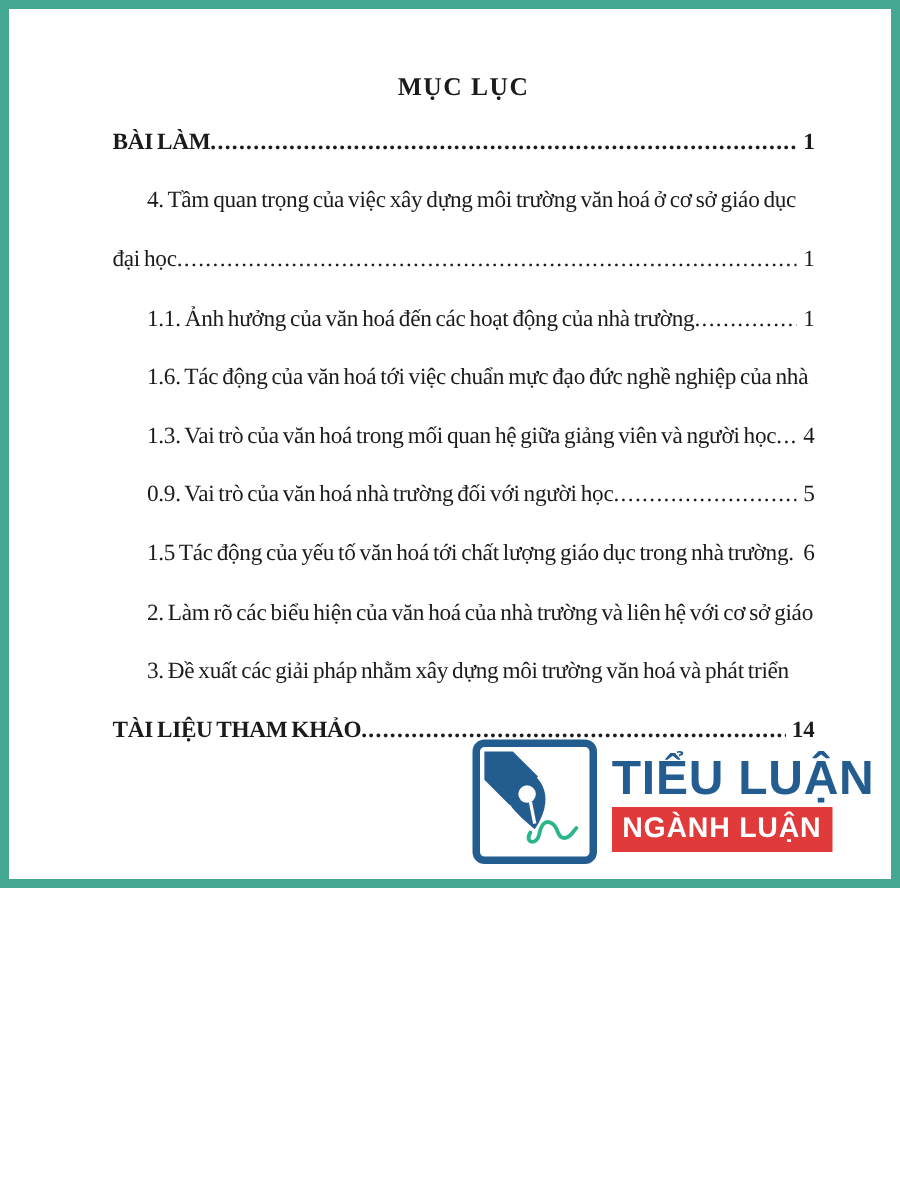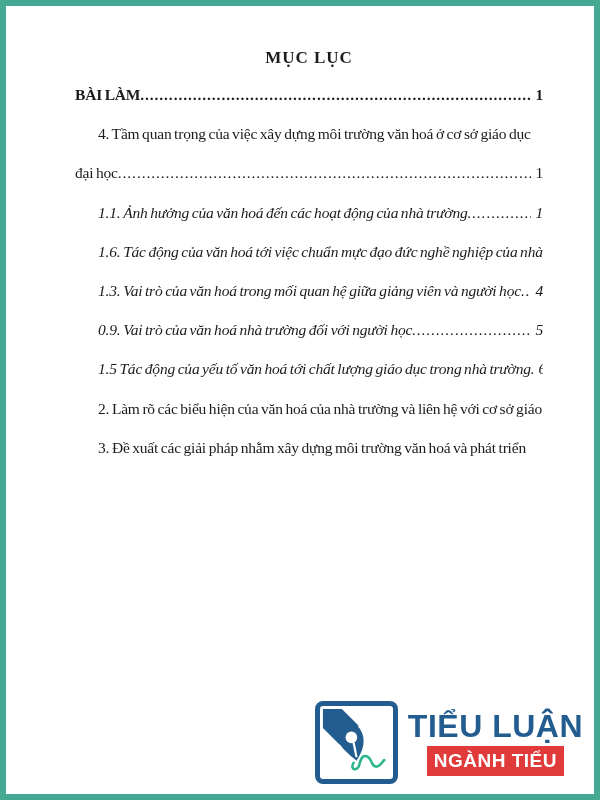--- a/index.html
+++ b/index.html
@@ -6,21 +6,21 @@
     --border-teal:#45a893;
     --logo-blue:#235d90;
     --logo-red:#e03a3a;
     --logo-green:#2bb58a;
     --text:#1b1b1b;
   }
   *{margin:0;padding:0;box-sizing:border-box;}
   html,body{width:600px;height:800px;background:#fff;}
   .page{
     position:relative;
-    width:600px;height:800px;
+    width:600px;height:592px;
     border:6px solid var(--border-teal);
     background:#fff;
     overflow:hidden;
     font-family:"Liberation Serif", serif;
     color:var(--text);
   }
   .doc-title{
     margin-top:42px;
     padding:0 51px 0 69px;
     text-align:center;
@@ -40,21 +40,21 @@
     align-items:baseline;
     height:23.2px;
     line-height:23.2px;
     overflow:hidden;
     white-space:nowrap;
     margin-top:16px;
   }
   .toc-line .t{flex:0 0 auto;}
   .toc-line.indent{padding-left:23px;}
   .toc-line.bold{font-weight:bold;}
-  .toc-line.italic{font-style:italic;}
+  .toc-line.italic{}
   .leader{
     flex:1 1 auto;
     min-width:0;
     overflow:hidden;
     white-space:nowrap;
   }
   .leader.dots::after{
     content:"..................................................................................................................................................................";
     letter-spacing:0.9px;
   }
@@ -73,21 +73,21 @@
     width:83px;height:83px;
     border:5px solid var(--logo-blue);
     border-radius:8px;
     background:#fff;
     flex:0 0 auto;
   }
   .logo-icon svg{width:100%;height:100%;display:block;}
   .logo-text{
     display:flex;
     flex-direction:column;
-    align-items:center;
+    align-items:flex-start;
     font-family:"Liberation Sans", sans-serif;
   }
   .logo-title{
     font-size:32px;
     line-height:1.12;
     font-weight:bold;
     color:var(--logo-blue);
     letter-spacing:0.5px;
     white-space:nowrap;
   }
@@ -154,36 +154,41 @@
       <div class="toc-line indent">
     <span class="t">2. Làm rõ các biểu hiện của văn hoá của nhà trường và liên hệ với cơ sở giáo</span>
     <span class="leader"></span>
     <span class="pg"></span>
   </div>
       <div class="toc-line indent">
     <span class="t">3. Đề xuất các giải pháp nhằm xây dựng môi trường văn hoá và phát triển</span>
     <span class="leader"></span>
     <span class="pg"></span>
   </div>
+      <div class="toc-line bold">
+    <span class="t">TÀI LIỆU THAM KHẢO</span>
+    <span class="leader dots"></span>
+    <span class="pg">14</span>
+  </div>
     </div>
 
   <div class="logo">
     <div class="logo-icon">
       <svg viewBox="0 0 100 100" aria-hidden="true">
 
         <polygon points="4,4 30,4 53,27 27,53 4,30" fill="var(--logo-blue)"></polygon>
 
         <path d="M26,50 L50,26 C63,38 63,56 50,75 C38,65 30,58 26,50 Z" fill="var(--logo-blue)"></path>
 
         <circle cx="43" cy="43" r="8" fill="#ffffff"></circle>
 
         <line x1="46" y1="50" x2="50" y2="70" stroke="#ffffff" stroke-width="3"></line>
 
         <path d="M46,78 C40,88 52,90 54,80 C56,70 60,66 66,70 C72,74 70,82 76,83 C82,84 85,77 88,74" fill="none" stroke="var(--logo-green)" stroke-width="3.5" stroke-linecap="round"></path>
       </svg>
     </div>
     <div class="logo-text">
       <div class="logo-title">TIỂU LUẬN</div>
-      <div class="logo-subtitle">NGÀNH TIỂU</div>
+      <div class="logo-subtitle">NGÀNH LUẬN</div>
     </div>
   </div>
 
 </div>
 
 </body></html>

